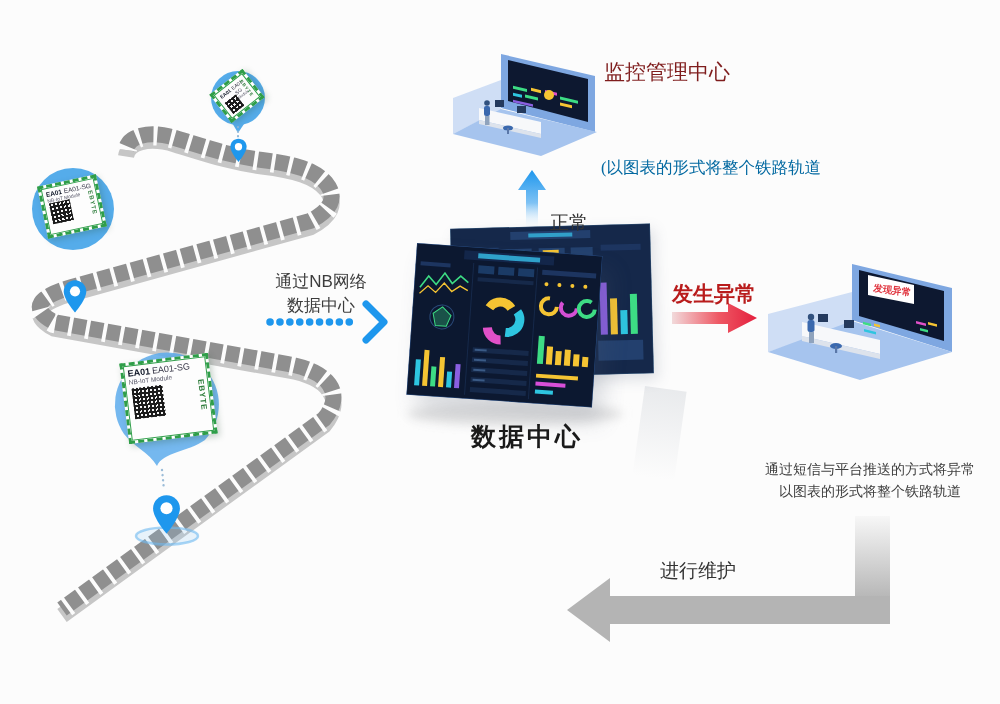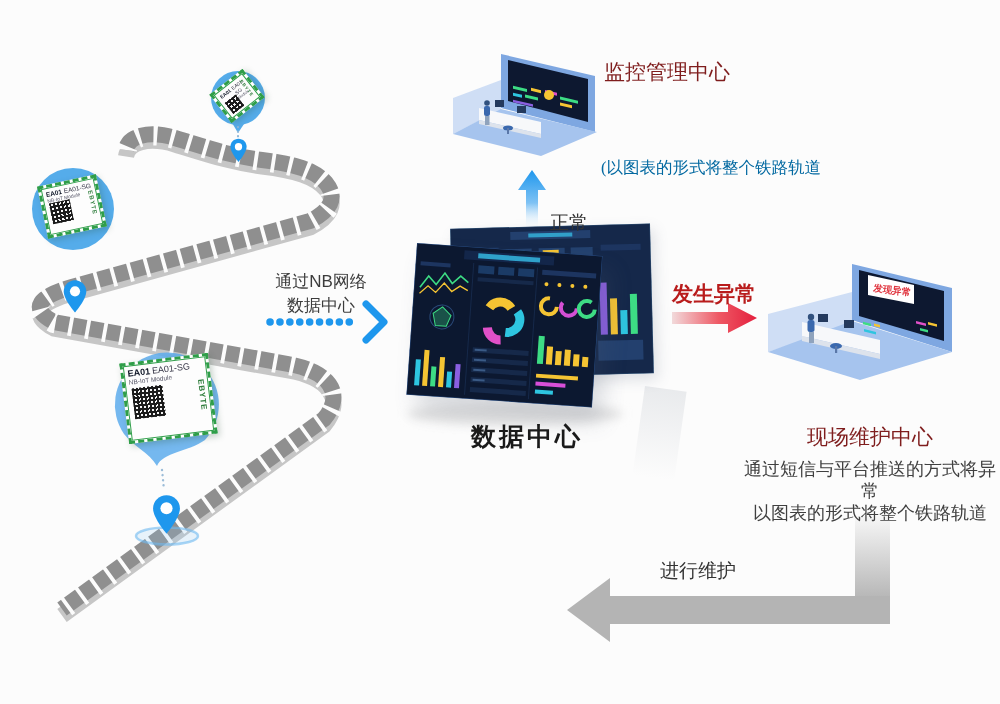--- a/index.html
+++ b/index.html
@@ -6,21 +6,21 @@
   body{font-family:"Liberation Sans","DejaVu Sans",sans-serif;background:#fff;}
   .canvas{position:relative;width:1000px;height:704px;background:#fcfcfc;overflow:hidden;}
   .abs{position:absolute;}
   svg{display:block;}
 
   
   .lbl{color:#333;white-space:pre;}
   .title-lg{font-size:21px;font-weight:normal;color:#7f1d1d;}
   .title-xl{font-size:25px;font-weight:bold;color:#1a1a1a;letter-spacing:3px;margin-left:7px;}
   .desc{font-size:16.5px;color:#0369a1;line-height:27px;font-family:Liberation Serif, serif;}
-  .desc-sm{font-size:18px;color:#404040;line-height:22px;text-align:center;}
+  .desc-sm{font-size:14px;color:#404040;line-height:22px;text-align:center;}
   .flow-lbl{font-size:19px;color:#333;}
   .red-lbl{font-size:21px;font-weight:bold;color:#b91c1c;}
   .nb-lbl{font-size:17px;color:#3c3c3c;text-align:center;line-height:24px;}
 
   
   .dash{position:absolute;border-radius:2px;}
   .dash-back{left:452px;top:226px;width:200px;height:150px;transform:rotate(-1.5deg);
              box-shadow:4px 6px 14px rgba(90,100,120,.18);}
   .dash-front{left:417px;top:243px;width:186px;height:152px;transform:rotate(4deg);
               transform-origin:0 0;box-shadow:10px 14px 22px rgba(80,90,110,.20);}
@@ -346,21 +346,20 @@
 
   <div class="abs nb-lbl" style="left:256px;top:270px;width:130px">
     <div>通过NB网络</div>
     <div>数据中心</div>
   </div>
 
   <div class="abs lbl red-lbl" style="left:672px;top:280px">发生异常</div>
 
   <div class="abs lbl title-xl" style="left:464px;top:420px">数据中心</div>
 
-  <div class="abs lbl title-lg" style="left:770px;top:423px;width:200px;text-align:center">现场维护中心</div>
   <div class="abs desc-sm" style="left:742px;top:458px;width:256px">
     <div>通过短信与平台推送的方式将异常</div>
     <div>以图表的形式将整个铁路轨道</div>
   </div>
 
   <div class="abs lbl flow-lbl" style="left:660px;top:558px;width:140px;">进行维护</div>
 
 </div>
 
 </body></html>

